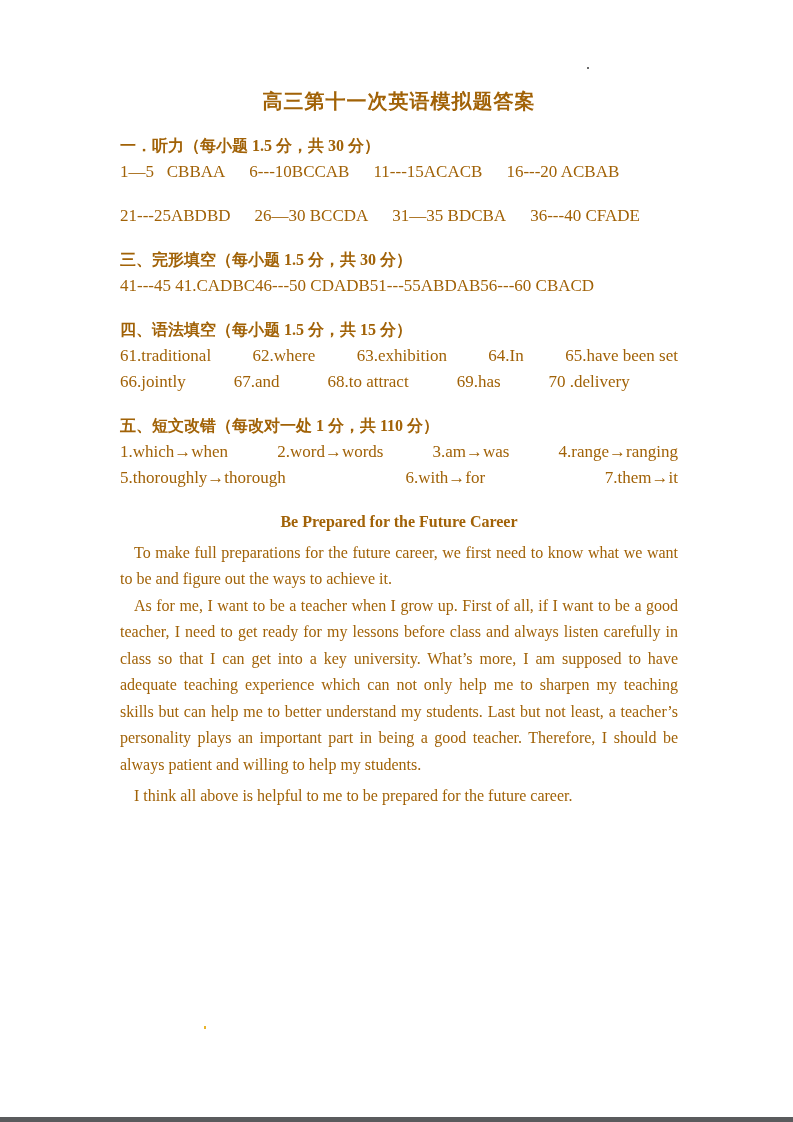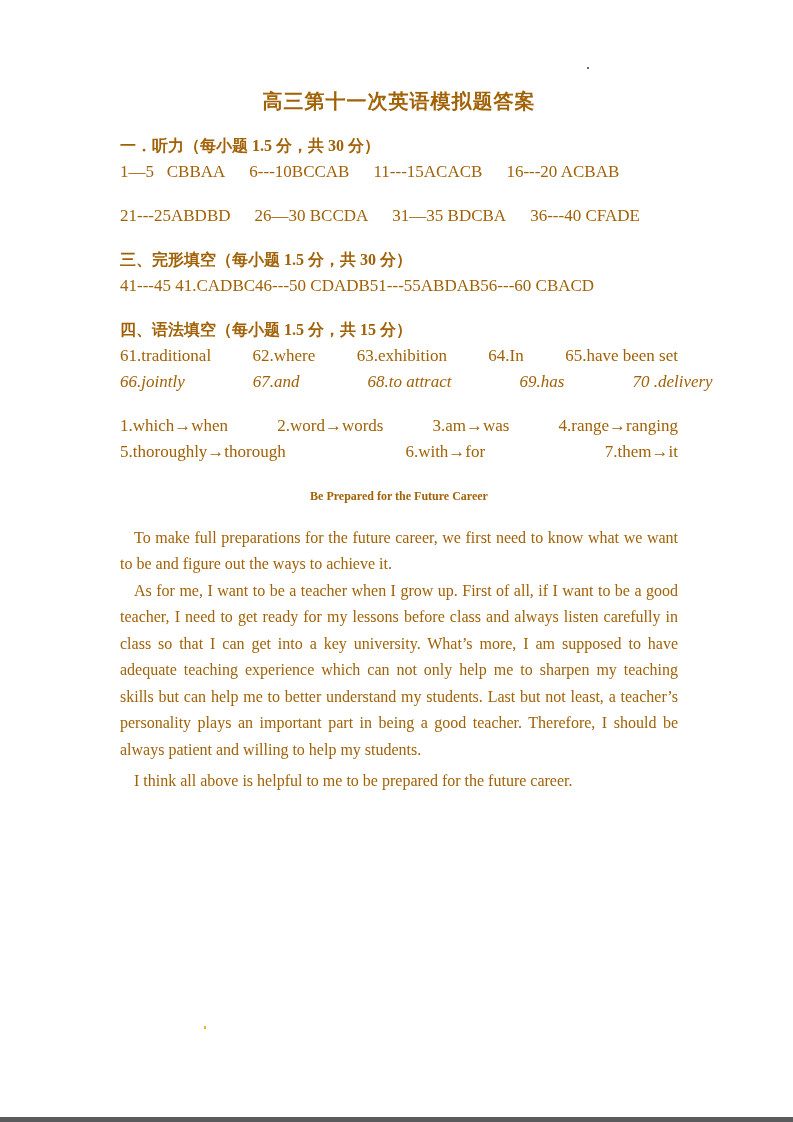--- a/index.html
+++ b/index.html
@@ -44,29 +44,29 @@
     flex-wrap: nowrap;
     align-items: baseline;
     font-size: 17px;
     line-height: 26px;
   }
   .ans {
     white-space: pre;
   }
   .gap-36 { gap: 24px; }
   .gap-30 { }
-  .gap-45 { gap: 68px; font-style: italic; }
+  .gap-45 { gap: 48px; }
   .gap-60 { gap: 58px; }
   .spread { justify-content: space-between; }
   .essay-title {
-    font-size: 12px;
+    font-size: 16px;
     font-weight: bold;
     text-align: center;
     line-height: 26.5px;
-    margin: 15px;
+    margin: 4px;
   }
   .essay-para {
     margin: 0;
     font-size: 16px;
     line-height: 26.5px;
     text-align: justify;
     text-indent: 14px;
   }
   .essay-para.last {
     margin-top: 5px;
@@ -150,20 +150,21 @@
       <div class="ans-row gap-45">
         <span class="ans">66.jointly</span>
         <span class="ans">67.and</span>
         <span class="ans">68.to attract</span>
         <span class="ans">69.has</span>
         <span class="ans">70 .delivery</span>
       </div>
     </div>
 
     <div class="section">
+      <div class="sec-heading">五、短文改错（每改对一处 1 分，共 110 分）</div>
       <div class="ans-row spread">
         <span class="ans">1.which→when</span>
         <span class="ans">2.word→words</span>
         <span class="ans">3.am→was</span>
         <span class="ans">4.range→ranging</span>
       </div>
       <div class="ans-row spread">
         <span class="ans">5.thoroughly→thorough</span>
         <span class="ans">6.with→for</span>
         <span class="ans">7.them→it</span>

